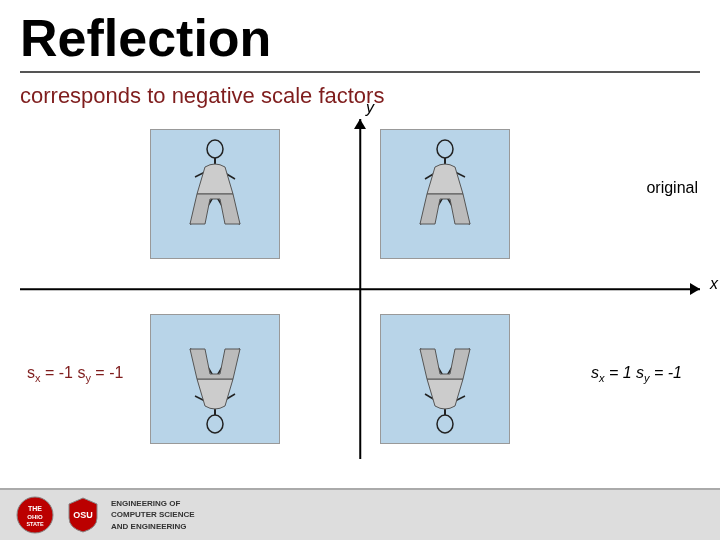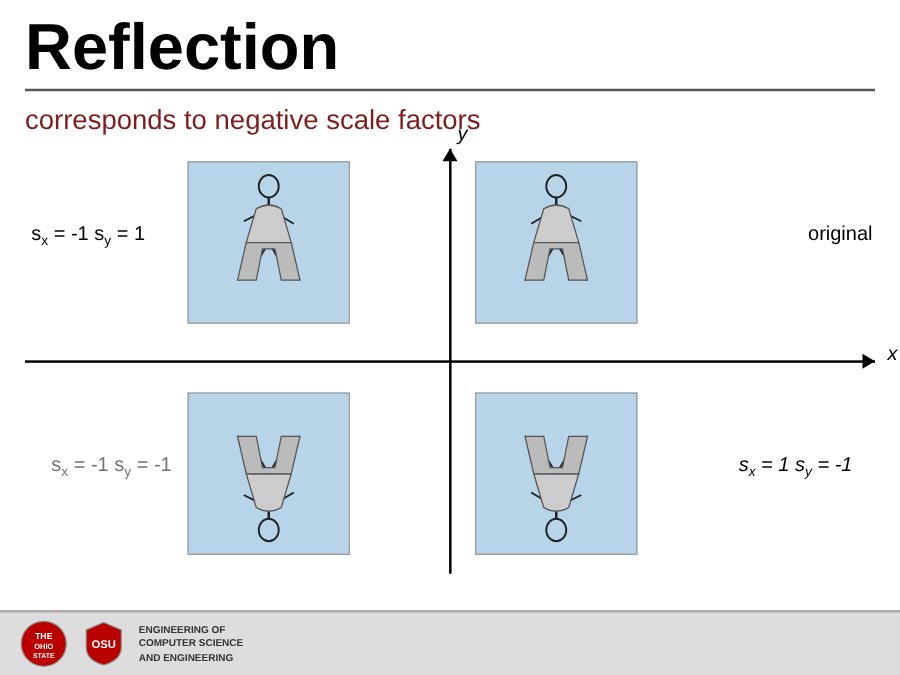--- a/index.html
+++ b/index.html
@@ -146,23 +146,23 @@
       position: absolute;
       top: 60px;
       right: 2px;
       font-size: 16px;
       color: #000;
       margin-left: 44px;
     }
     .lbl-sx-bot {
       position: absolute;
       top: 245px;
-      left: 21px;
-      font-size: 16px;
-      color: #737373;
+      left: 7px;
+      font-size: 16px;
+      color: #7f1d1d;
       text-align: center;
     }
     .lbl-sx-bot-right {
       position: absolute;
       top: 245px;
       right: 18px;
       font-size: 16px;
       color: #000;
       font-style: italic;
     }
@@ -289,23 +289,20 @@
           <line x1="40" y1="55" x2="25" y2="80" stroke="#222" stroke-width="1.5"></line>
           <line x1="40" y1="55" x2="55" y2="80" stroke="#222" stroke-width="1.5"></line>
           <line x1="25" y1="80" x2="15" y2="85" stroke="#222" stroke-width="1.5"></line>
           <line x1="55" y1="80" x2="65" y2="85" stroke="#222" stroke-width="1.5"></line>
           <path d="M30,28 Q40,22 50,28 L58,55 L22,55 Z" fill="#ccc" stroke="#555" stroke-width="1"></path>
           <path d="M22,55 L15,85 L30,85 L35,60 L45,60 L50,85 L65,85 L58,55 Z" fill="#bbb" stroke="#555" stroke-width="1"></path>
         </g>
       </svg>
     </div>
 
-    <div class="lbl-sx-top">
-      s<sub>x</sub> = -1 s<sub>y</sub> = 1
-    </div>
     <div class="lbl-original">original</div>
     <div class="lbl-sx-bot">
       s<sub>x</sub> = -1 s<sub>y</sub> = -1
     </div>
     <div class="lbl-sx-bot-right">
       s<sub>x</sub> = 1 s<sub>y</sub> = -1
     </div>
 
   </div>
 

